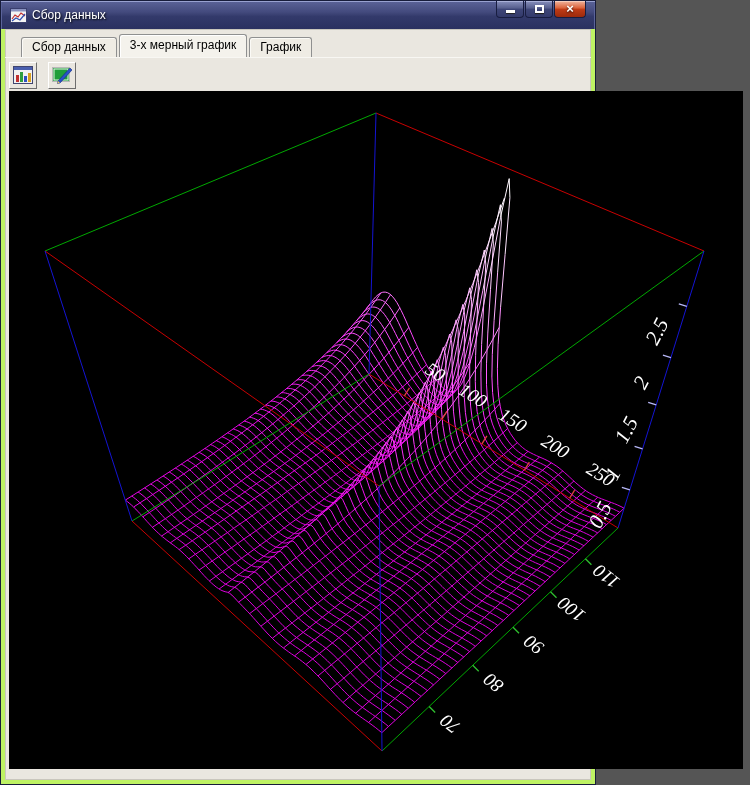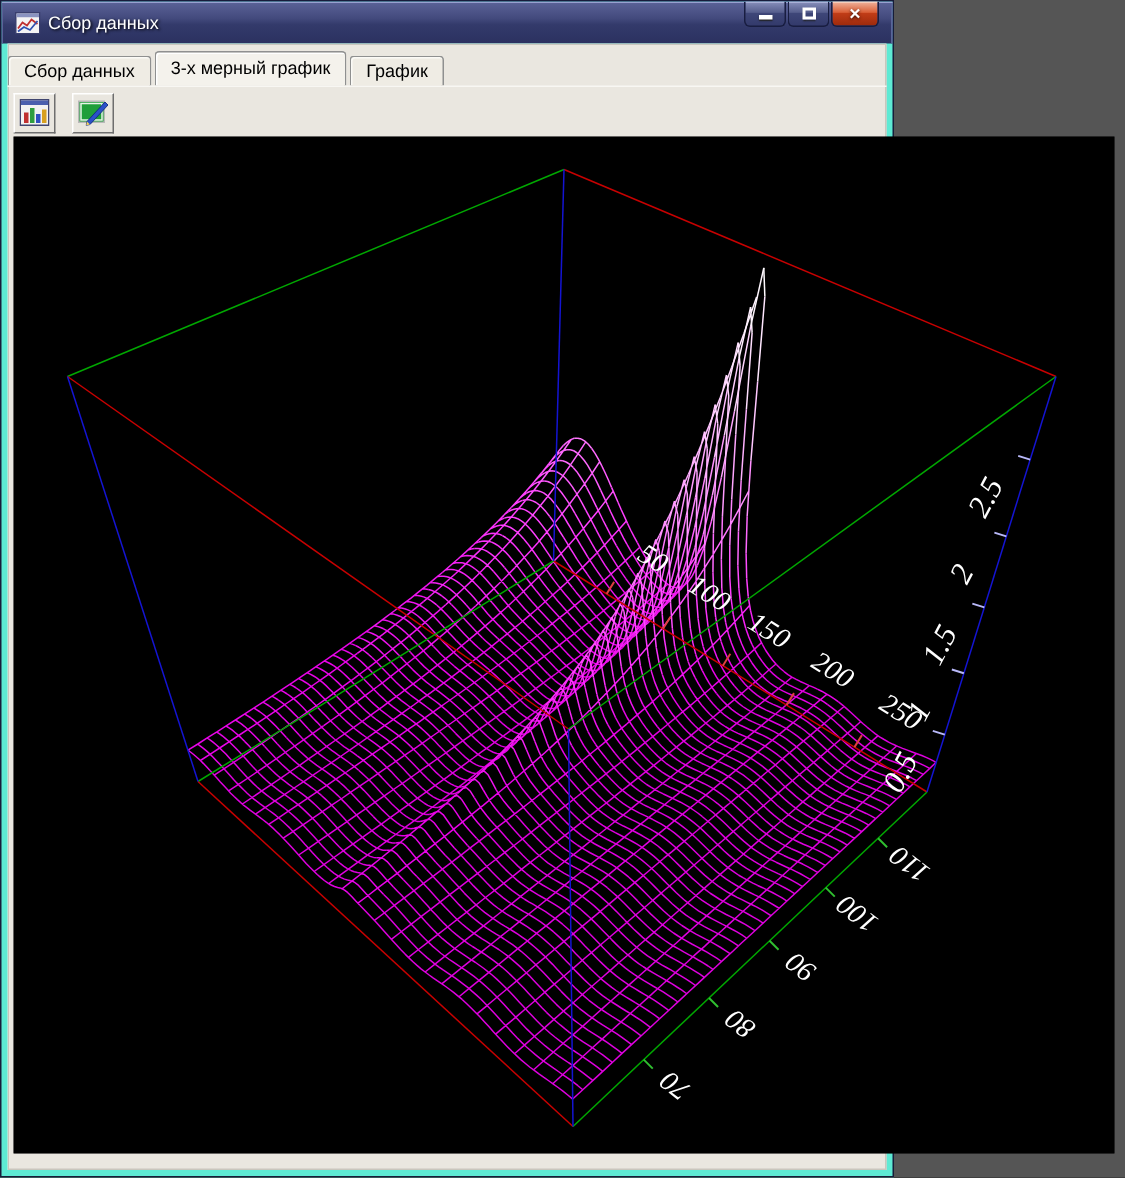--- a/index.html
+++ b/index.html
@@ -1,20 +1,20 @@
 <!DOCTYPE html>
 <html><head>
 <meta charset="utf-8">
 <style>
   html,body{margin:0;padding:0;background:#555;}
   *{box-sizing:border-box;}
   .window{
     width:596px;height:785px;position:relative;
     font-family:"Liberation Sans",sans-serif;
-    background:#5eead4;
+    background:#bef264;
     border:1px solid #171c3a;
     padding:28px 4px 4px 4px;
   }
   
   .titlebar{
     position:absolute;top:0;left:0;right:0;height:28px;
     background:linear-gradient(180deg,#5b6398 0%,#434a7d 40%,#333a6b 55%,#2b3160 100%);
     box-shadow:inset 0 1px 0 #98a1d0, inset 1px 0 0 #5a639a, inset -1px 0 0 #5a639a;
     display:flex;align-items:center;
   }
@@ -26,21 +26,21 @@
     border:1px solid #181d40;border-top:none;border-radius:0 0 4px 4px;
     background:linear-gradient(180deg,#8890bc 0%,#565e8d 45%,#3e4678 50%,#333a6b 100%);
     box-shadow:inset 0 1px 0 #aab1d8;cursor:default;
   }
   .wbtn.close{width:32px;background:linear-gradient(180deg,#f0b49e 0%,#da6038 45%,#c03c17 50%,#9d2a0c 100%);box-shadow:inset 0 1px 0 #f6cdbc;}
   .glyph-min{position:absolute;left:9px;bottom:4px;width:9px;height:3px;background:#fff;box-shadow:0 1px 1px #222;}
   .glyph-max{position:absolute;left:9px;top:4px;width:9px;height:8px;border:2px solid #fff;box-shadow:0 1px 1px #222;}
   .glyph-close{display:block;text-align:center;color:#fff;font-size:13px;font-weight:bold;line-height:16px;text-shadow:0 1px 2px #30100a;}
   
   .client{width:100%;height:100%;background:#EAE7E0;position:relative;box-shadow:inset 0 0 0 1px #c9c6bd;}
-  .tabbar{height:28px;padding:5px 0 0 0;position:relative;}
+  .tabbar{height:28px;padding:5px 0 0 16px;position:relative;}
   .tab{
     position:relative;display:inline-block;top:2px;height:20px;line-height:19px;
     padding:0 10px;margin-right:2px;font-size:12px;color:#000;
     background:#EFECE4;border:1px solid #8f9090;border-bottom:none;
     border-radius:3px 3px 0 0;box-shadow:inset 1px 1px 0 #fbfaf6;cursor:default;
   }
   .tab.active{top:0;height:23px;line-height:21px;background:#F4F2EC;box-shadow:inset 1px 1px 0 #fff;z-index:2;}
   .toolbar{height:34px;padding:4px 0 0 4px;border-top:1px solid #f8f7f3;}
   .tbtn{
     width:28px;height:27px;margin-right:7px;display:inline-block;padding:3px;

